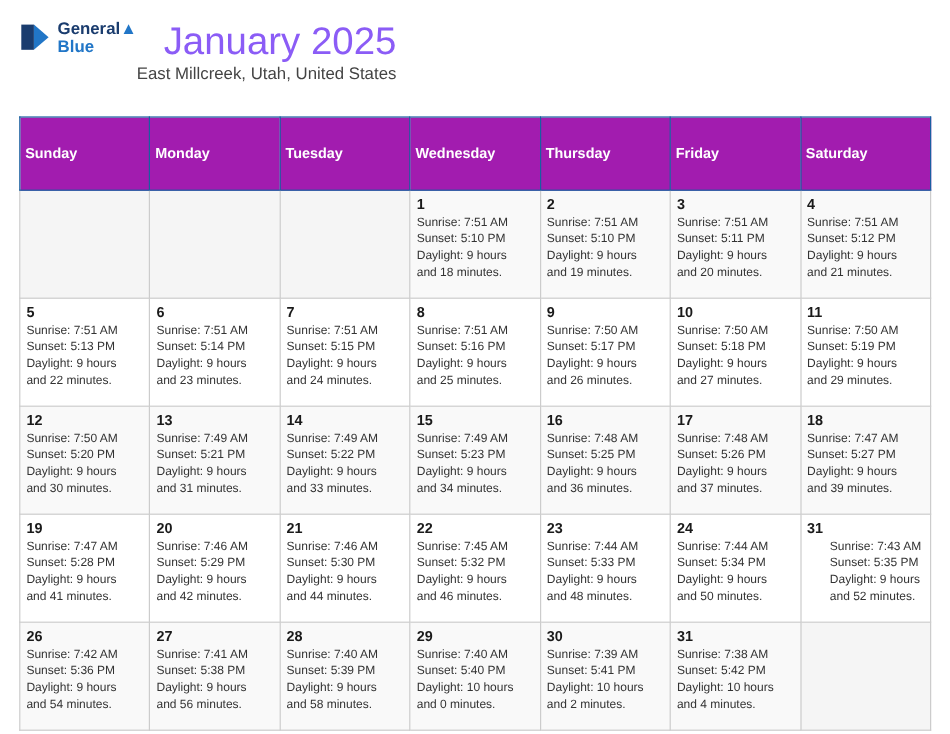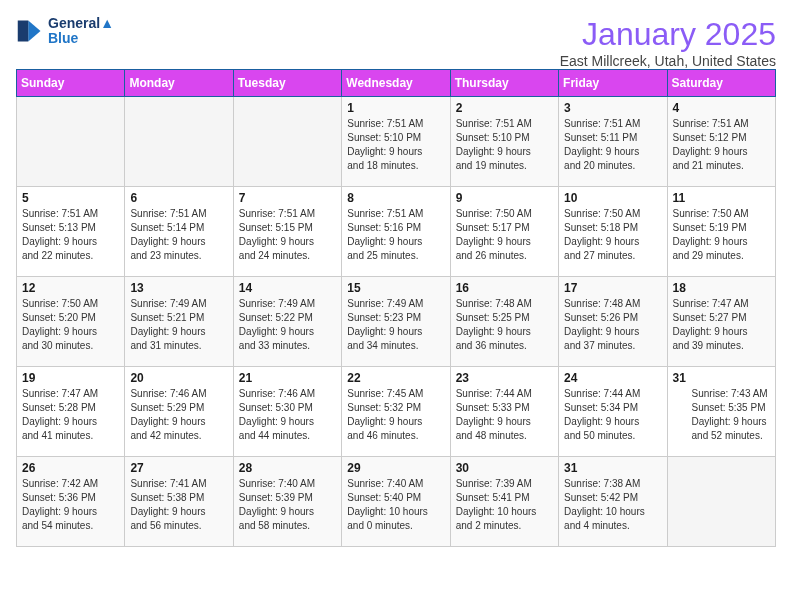--- a/index.html
+++ b/index.html
@@ -5,23 +5,22 @@
     * { box-sizing: border-box; margin: 0; padding: 0; }
     body {
       font-family: Arial, sans-serif;
       background: #fff;
       width: 792px;
       min-height: 612px;
       padding: 16px;
     }
     .header {
       display: flex;
-      justify-content: space-between;
       align-items: flex-start;
-      margin-bottom: 0;
+      margin-bottom: 28px;
     }
     .logo {
       display: flex;
       align-items: center;
       gap: 4px;
     }
     .logo-text {
       font-size: 14px;
       font-weight: bold;
       color: #1a3c6e;
@@ -45,25 +44,25 @@
     .calendar-subtitle {
       font-size: 14px;
       color: #444;
     }
     table {
       width: 100%;
       border-collapse: collapse;
       table-layout: fixed;
     }
     thead tr th {
-      background: #d946ef;
+      background: #a21caf;
       color: #fff;
       font-size: 12px;
       font-weight: bold;
-      padding: 6px 4px;
+      padding: 23px 4px;
       text-align: left;
       border: 1px solid #1a5fa0;
     }
     tbody tr td {
       border: 1px solid #ccc;
       vertical-align: top;
       padding: 4px 5px;
       font-size: 10px;
       color: #333;
       height: 90px;

